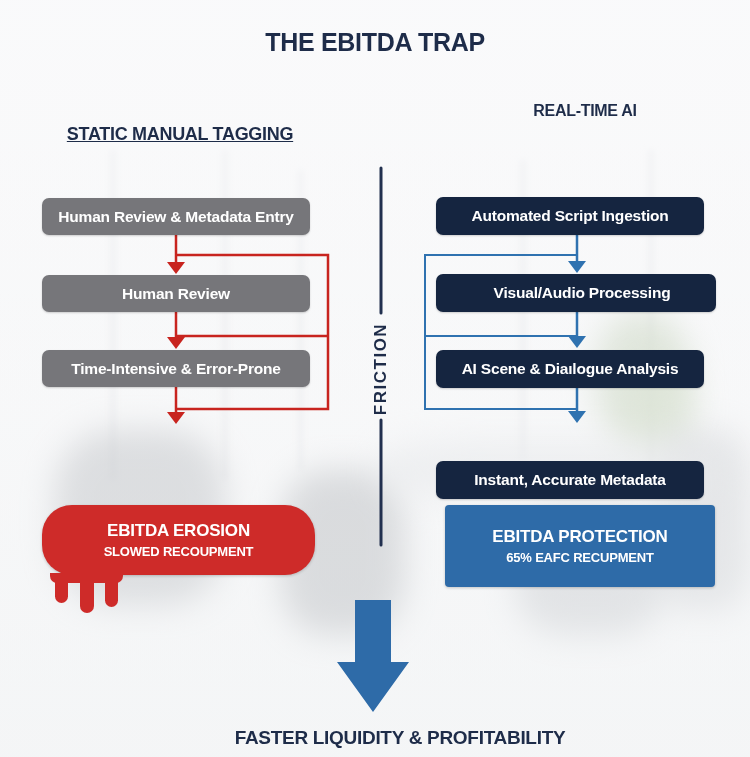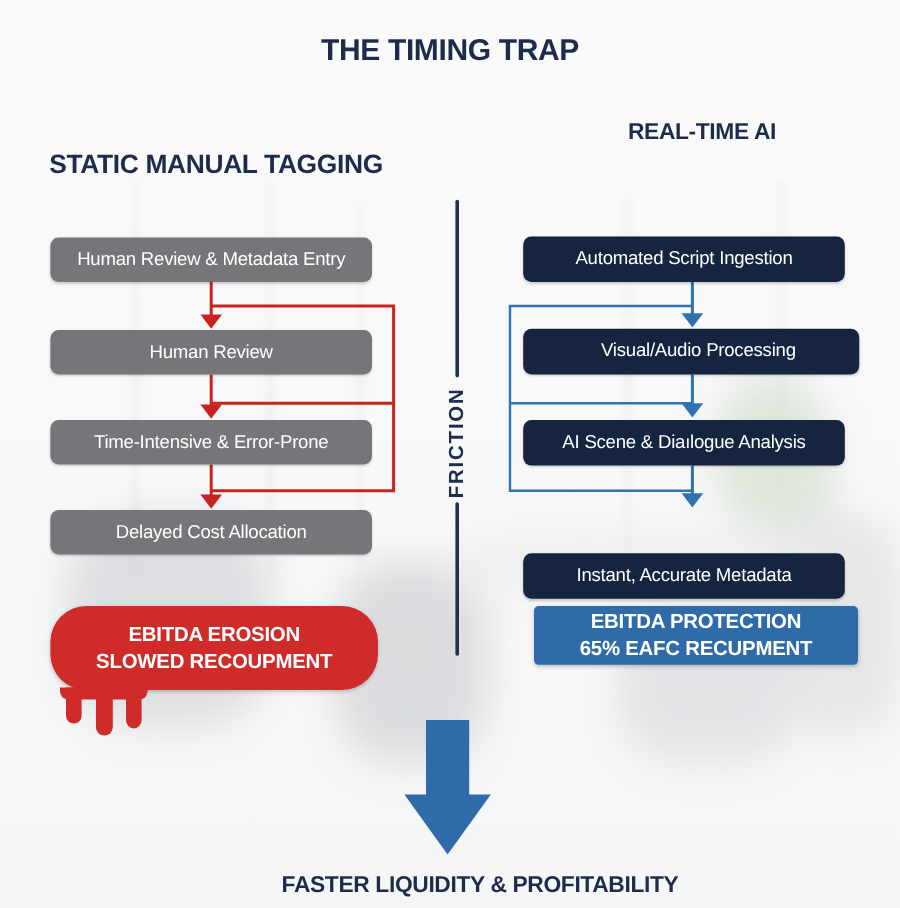--- a/index.html
+++ b/index.html
@@ -11,38 +11,38 @@
   }
   
   .blob{position:absolute;filter:blur(16px);z-index:1;}
   .vline{position:absolute;filter:blur(3px);z-index:1;background:#e4e6e9;opacity:.9;}
   .fadeveil{position:absolute;inset:0;z-index:1;
     background:linear-gradient(180deg,rgba(250,250,251,.75) 0%,rgba(250,250,251,.45) 45%,rgba(248,249,250,.55) 100%);}
   
   .title{position:absolute;top:28px;left:0;width:750px;text-align:center;
     font-size:25px;font-weight:800;color:#1e2c49;letter-spacing:-.3px;z-index:4;}
   .colhead{position:absolute;z-index:4;text-align:center;font-weight:800;color:#1e2c49;letter-spacing:-.3px;}
-  .colhead.left{left:28px;top:124px;width:304px;font-size:22px;}
-  .colhead.right{left:428px;top:98px;width:314px;font-size:19px;line-height:26px;}
+  .colhead.left{left:28px;top:124px;width:304px;font-size:18px;text-decoration:underline;}
+  .colhead.right{left:428px;top:98px;width:314px;font-size:16px;line-height:26px;}
   
   .stepbox{position:absolute;display:flex;align-items:center;justify-content:center;
-    text-align:left;border-radius:7px;color:#ffffff;font-weight:400;font-size:15.5px;
+    text-align:left;border-radius:7px;color:#ffffff;font-weight:700;font-size:15.5px;
     letter-spacing:-.2px;z-index:3;box-shadow:0 1px 2px rgba(0,0,0,.18);}
   .gray{background:#76767a;}
   .navybox{background:#152540;}
   .lcol{left:42px;width:268px;height:37px;}
   .rcol{left:436px;width:268px;height:38px;}
   
   .result{position:absolute;z-index:3;color:#fff;text-align:center;border-radius:4px;
     display:flex;flex-direction:column;align-items:center;justify-content:center;gap:3px;
     box-shadow:0 1px 3px rgba(0,0,0,.2);}
   .result .t1{font-size:17px;font-weight:800;letter-spacing:-.2px;}
-  .result .t2{font-size:17px;font-weight:600;letter-spacing:-.2px;}
+  .result .t2{font-size:13px;font-weight:600;letter-spacing:-.2px;}
   .result.red{left:42px;top:505px;width:273px;height:70px;background:#ce2b29;border-radius:30px;}
-  .result.blue{left:445px;top:505px;width:270px;height:49px;background:#2e6ba8;}
+  .result.blue{left:445px;top:505px;width:270px;height:82px;background:#2e6ba8;}
   .drip{position:absolute;background:#ce2b29;border-radius:0 0 7px 7px;z-index:3;}
   
   .friction{position:absolute;left:331px;top:354px;width:100px;height:30px;z-index:4;
     display:flex;align-items:center;justify-content:center;
     transform:rotate(-90deg);transform-origin:center;
     font-size:17px;font-weight:800;color:#1e2c49;letter-spacing:1.5px;}
   
   .footer{position:absolute;top:727px;left:0;width:800px;text-align:center;z-index:4;
     font-size:19px;font-weight:800;color:#1e2c49;letter-spacing:-.3px;}
   svg.connectors{position:absolute;inset:0;z-index:2;}
@@ -85,30 +85,29 @@
     <polygon points="568,336 586,336 577,348" fill="#2f72b0"></polygon>
     <line x1="577" y1="388" x2="577" y2="413" stroke="#2f72b0" stroke-width="2.5"></line>
     <polygon points="568,411 586,411 577,423" fill="#2f72b0"></polygon>
 
     <line x1="381" y1="168" x2="381" y2="313" stroke="#22304f" stroke-width="3" stroke-linecap="round"></line>
     <line x1="381" y1="420" x2="381" y2="545" stroke="#22304f" stroke-width="3" stroke-linecap="round"></line>
 
     <polygon points="355,600 391,600 391,662 409,662 373,712 337,662 355,662" fill="#2e6ba8"></polygon>
   </svg>
 
-  <div class="title">THE TIMING TRAP</div>
+  <div class="title">THE EBITDA TRAP</div>
   <div class="colhead left">STATIC MANUAL TAGGING</div>
   <div class="colhead right">
     <div>REAL-TIME AI</div>
   </div>
 
   <div class="stepbox gray lcol" style="top:198px;">Human Review &amp; Metadata Entry</div>
   <div class="stepbox gray lcol" style="top:350px;">Time-Intensive &amp; Error-Prone</div>
   <div class="stepbox gray lcol" style="top:275px;">Human Review</div>
-  <div class="stepbox gray lcol" style="top:425px;">Delayed Cost Allocation</div>
 
   <div class="stepbox navybox rcol" style="top:197px;">Automated Script Ingestion</div>
   <div class="stepbox navybox rcol" style="top:274px;padding-left:12px;">Visual/Audio Processing</div>
   <div class="stepbox navybox rcol" style="top:350px;">AI Scene &amp; Diaılogue Analysis</div>
   <div class="stepbox navybox rcol" style="top:425px;margin-top:36px;">Instant, Accurate Metadata</div>
 
   <div class="result red">
     <div class="t1">EBITDA EROSION</div>
     <div class="t2">SLOWED RECOUPMENT</div>
   </div>

